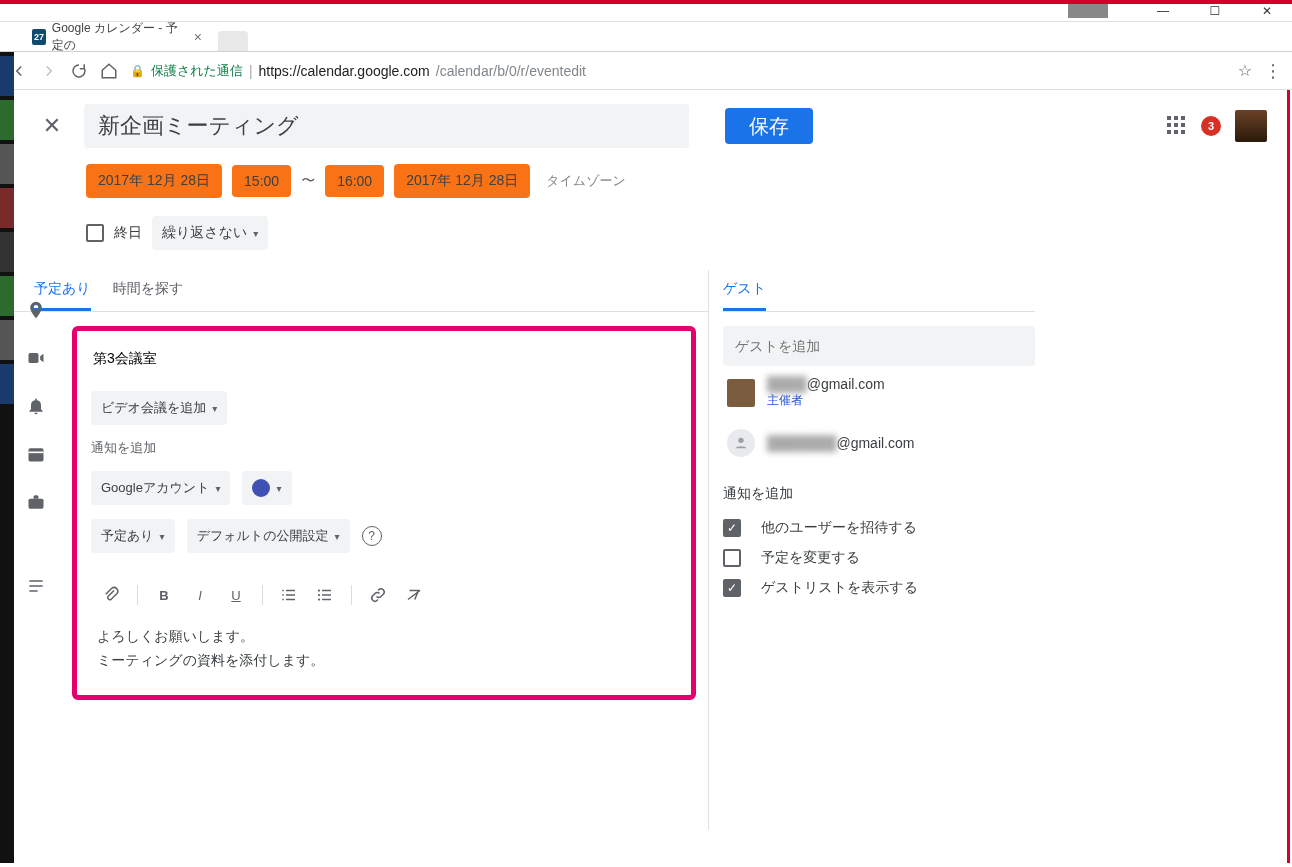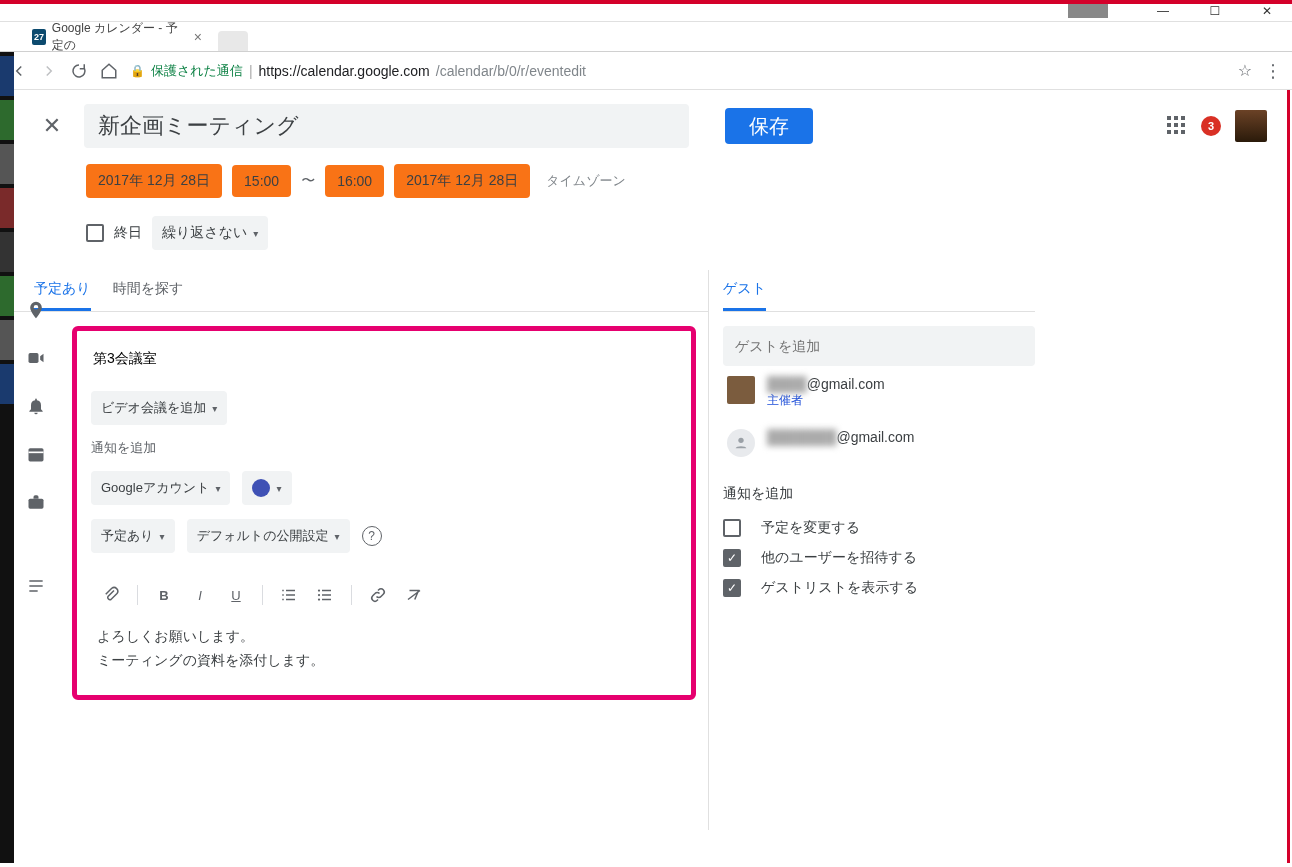--- a/index.html
+++ b/index.html
@@ -87,21 +87,21 @@
 .color-dot{ width:18px;height:18px;border-radius:50%;background:#3f51b5;}
 .help{ width:20px;height:20px;border:1.5px solid #5f6368;border-radius:50%;display:flex;align-items:center;justify-content:center;font-size:12px;color:#5f6368;}
 
 .rte-toolbar{ display:flex; align-items:center; gap:4px; padding:8px 4px; color:#5f6368;}
 .rte-toolbar .tbtn{ width:32px;height:32px;display:flex;align-items:center;justify-content:center;border-radius:4px;cursor:pointer;}
 .rte-toolbar .tbtn svg{width:18px;height:18px;fill:#5f6368;}
 .rte-toolbar .sep{ width:1px;height:20px;background:#dadce0;margin:0 6px;}
 .rte-body{ padding:6px 6px; font-size:14px; line-height:1.7; color:#3c4043;}
 
 .guest-input{ width:100%; height:40px; background:#f1f3f4; border:none; border-radius:4px; padding:0 12px; font-size:14px; margin-top:14px;}
-.guest-item{ display:flex; align-items:flex-start; gap:12px; padding:10px 4px; font-size:14px;}
+.guest-item{ display:flex; align-items:center; gap:12px; padding:10px 4px; font-size:14px;}
 .guest-av{ width:28px;height:28px; background:#7b5c3e; border-radius:2px;}
 .guest-av.round{ border-radius:50%; background:#e8eaed; display:flex;align-items:center;justify-content:center;color:#9aa0a6;}
 .guest-meta{ font-size:12px; color:#1d4ed8;}
 .blur{ filter:blur(3px); color:#aaa;}
 .suggest{ color:#5f6368; font-size:13px; padding:8px 0 18px 44px;}
 
 .perm-h{ font-size:14px; color:#3c4043; margin-top:18px; margin-bottom:10px;}
 .perm-row{ display:flex; align-items:center; gap:20px; padding:6px 0; font-size:14px;}
 
 .red-edge-top{ position:absolute; left:0; right:0; top:0; height:4px; background:#d4002a;}
@@ -344,26 +344,26 @@
               <svg width="16" height="16" viewBox="0 0 24 24" fill="#9aa0a6">
                 <circle cx="12" cy="8" r="4"></circle>
                 <path d="M4 20c0-4 16-4 16 0"></path>
               </svg>
             </div>
           <div><span class="blur">███████</span><span>@gmail.com</span></div>
         </div>
 
         <div class="perm-h">通知を追加</div>
         <div class="perm-row">
+          <span class="checkbox checked"></span>
+          <span>他のユーザーを招待する</span>
+        </div>
+        <div class="perm-row">
           <span class="checkbox"></span>
           <span>予定を変更する</span>
-        </div>
-        <div class="perm-row">
-          <span class="checkbox checked"></span>
-          <span>他のユーザーを招待する</span>
         </div>
         <div class="perm-row">
           <span class="checkbox checked"></span>
           <span>ゲストリストを表示する</span>
         </div>
       </div>
     </div>
   </div>
 </div>
 

